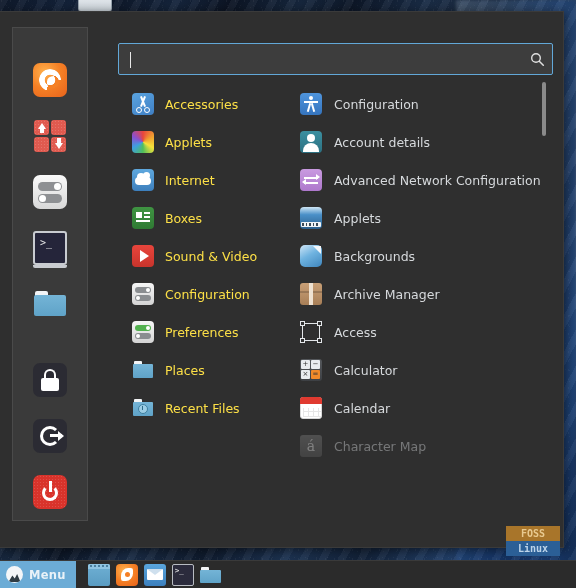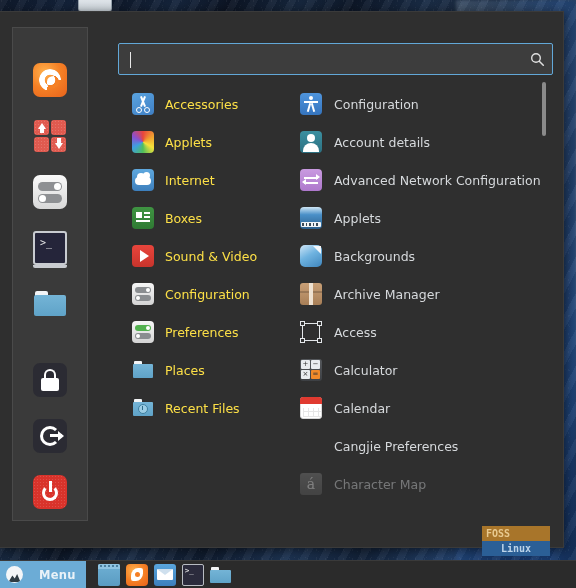--- a/index.html
+++ b/index.html
@@ -430,21 +430,21 @@
     background: #8a8a8a; border-radius: 2px;
   }
 
   
   .taskbar {
     position: absolute; left: 0; bottom: 0; width: 576px; height: 28px;
     background: #2b2b2b; border-top: 1px solid #3a3a3a;
     display: flex; align-items: center; z-index: 10;
   }
   .menu-button {
-    height: 28px; display: flex; align-items: center; gap: 16px;
+    height: 28px; display: flex; align-items: center; gap: 6px;
     padding: 0 10px 0 6px; background: #6cacd6; cursor: pointer;
   }
   .menu-button .mb-icon {
     width: 17px; height: 17px; border-radius: 50%;
     background: #f4f6f8; position: relative; overflow: hidden;
   }
   .menu-button .mb-icon::after {
     content: ""; position: absolute; left: 2.5px; top: 7px; width: 12px; height: 9px;
     background: #2f3c44;
     clip-path: polygon(0% 100%, 32% 28%, 52% 62%, 72% 12%, 100% 100%);
@@ -481,26 +481,26 @@
   .lc-term { background:#2b2b3c; border:1.5px solid #b8bcc2; border-radius:2px; }
   .lc-term .p { position:absolute; left:2px; top:1px; font-size:7.5px; color:#e8e8e8;
     font-family:"DejaVu Sans Mono","Liberation Mono",monospace; }
 
   .lc-folder .tab { position:absolute; left:1px; top:3px; width:8px; height:3px; background:#f2f4f6; border-radius:1px 1px 0 0; }
   .lc-folder .bd { position:absolute; left:0; top:6px; width:21px; height:13px;
     background: linear-gradient(180deg,#74b4d6,#5fa3c8); border-radius:1px; }
 
   
   .watermark {
-    position: absolute; right: 26px; bottom: 32px; z-index: 8;
+    position: absolute; right: 16px; bottom: 32px; z-index: 8;
     font-family: "DejaVu Sans Mono", "Liberation Mono", monospace;
-    font-size: 10px; font-weight: bold; line-height: 13px; 
+    font-size: 10px; font-weight: bold; line-height: 13px; text-align: center;
   }
   .wm-foss { background: #a8752a; color: #e8c98f; padding: 1px 4px; }
-  .wm-linux { background: #2b5f96; color: #bcd4ea; padding: 1px 19px; }
+  .wm-linux { background: #2b5f96; color: #bcd4ea; padding: 1px 12px; }
 </style>
 </head>
 <body>
 
 <div class="desktop">
   <div class="desktop-sheen"></div>
   <div class="desktop-stripes"></div>
   <div class="desktop-noise"></div>
 </div>
 
@@ -754,24 +754,20 @@
     </div>
 
     <div class="app-row">
       <span class="ai ai-calendar">
         <span class="top"></span>
           <span class="g"></span>
       </span>
       <span class="app-label">Calendar</span>
     </div>
 
-    <div class="app-row no-icon">
-      <span class="ai"></span>
-      <span class="app-label">Cangjie Preferences</span>
-    </div>
 
     <div class="app-row faded">
       <span class="ai ai-charmap">
         <span class="ch">á</span>
       </span>
       <span class="app-label">Character Map</span>
     </div>
 
   </div>
 

